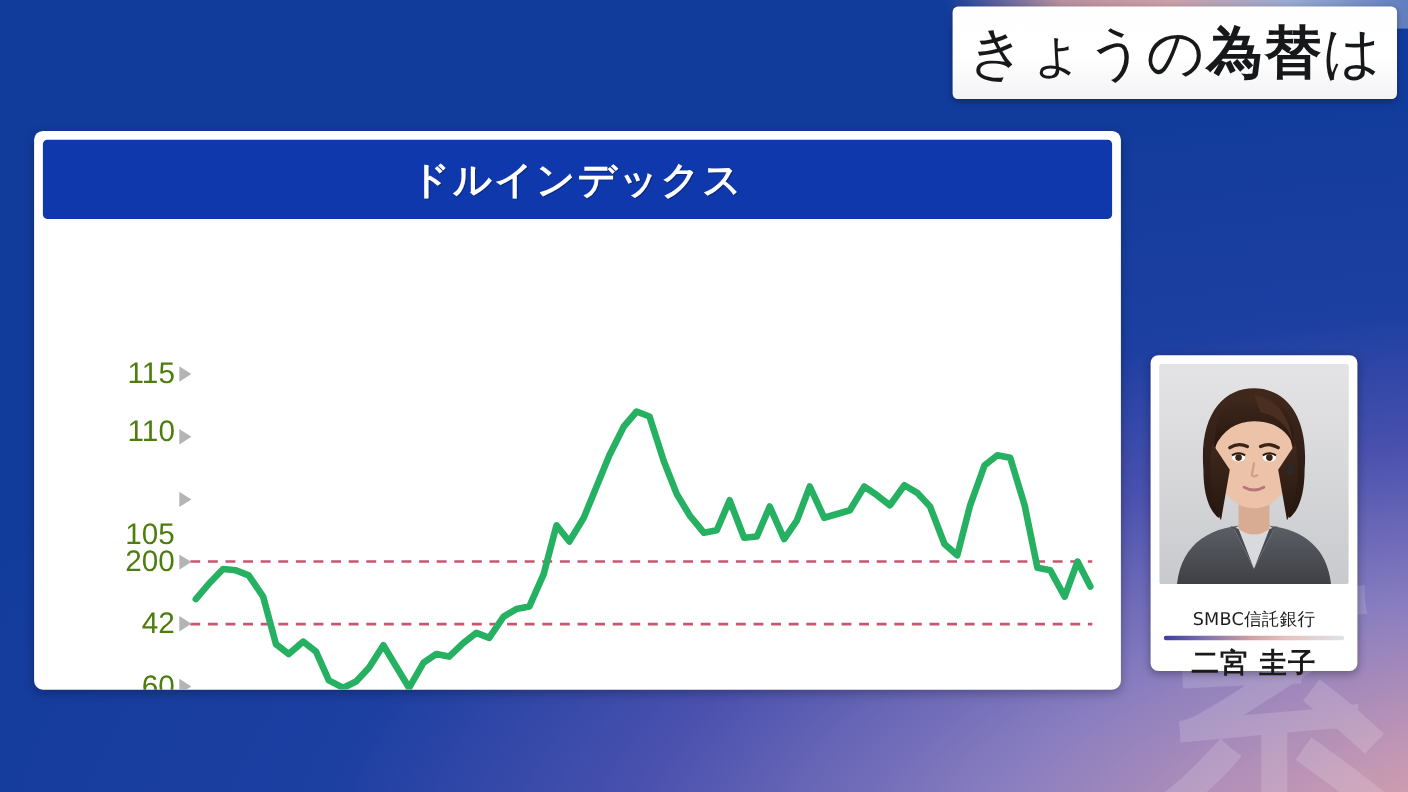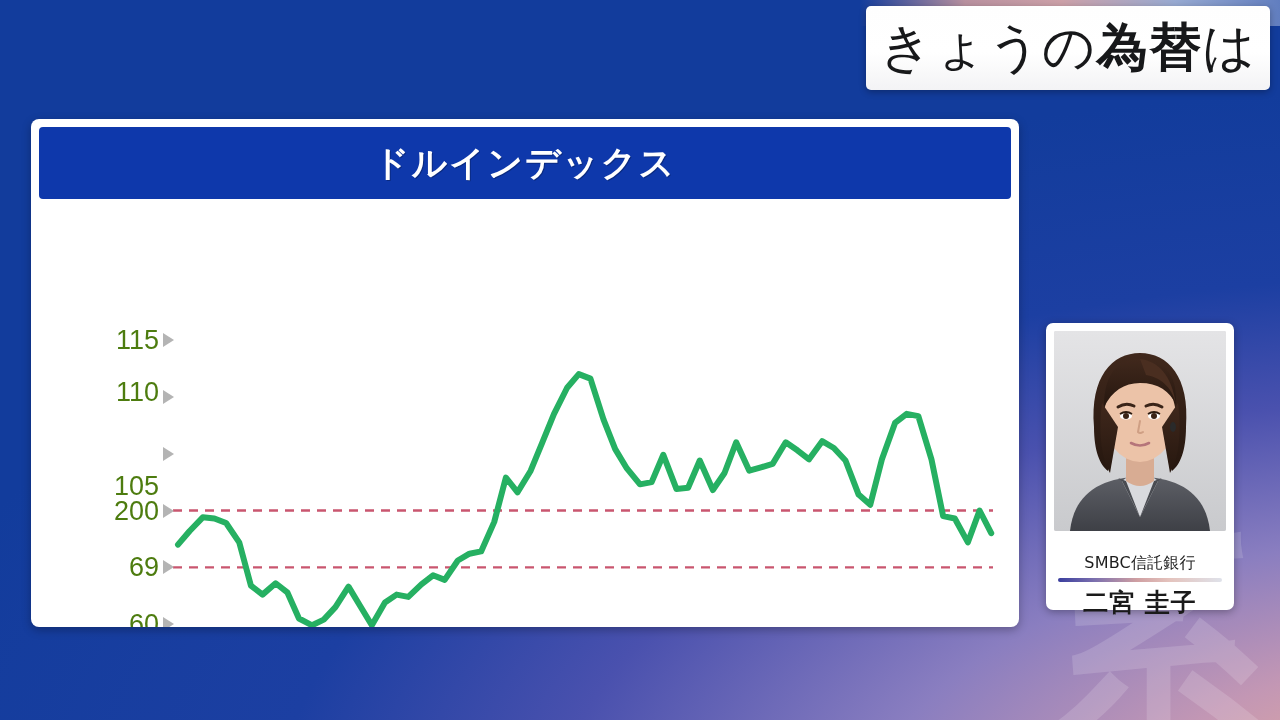--- a/index.html
+++ b/index.html
@@ -144,21 +144,21 @@
     </svg>
     <div id="y-ticks">
         <div class="ytick-label" style="top: 139px; width: 60px; right: 860px;">115</div>
         <div class="ytick-arrow" style="top: 139px; left: 132px;"></div>
         <div class="ytick-label" style="top: 191px; width: 60px; right: 860px;">110</div>
         <div class="ytick-arrow" style="top: 195.833px; left: 132px;"></div>
         <div class="ytick-label" style="top: 252.667px; width: 60px; right: 860px; margin-top: 32px;">105</div>
         <div class="ytick-arrow" style="top: 252.667px; left: 132px;"></div>
         <div class="ytick-label" style="top: 309.5px; width: 60px; right: 860px;">200</div>
         <div class="ytick-arrow" style="top: 309.5px; left: 132px;"></div>
-        <div class="ytick-label" style="top: 366.333px; width: 60px; right: 860px;">69</div>
+        <div class="ytick-label" style="top: 366.333px; width: 60px; right: 860px;">42</div>
         <div class="ytick-arrow" style="top: 366.333px; left: 132px;"></div>
         <div class="ytick-label" style="top: 423.167px; width: 60px; right: 860px;">60</div>
         <div class="ytick-arrow" style="top: 423.167px; left: 132px;"></div>
       </div>
     <div id="x-ticks"></div>
   </div>
 </div>
 
 <div id="presenter-card">
   <div id="presenter-photo">

